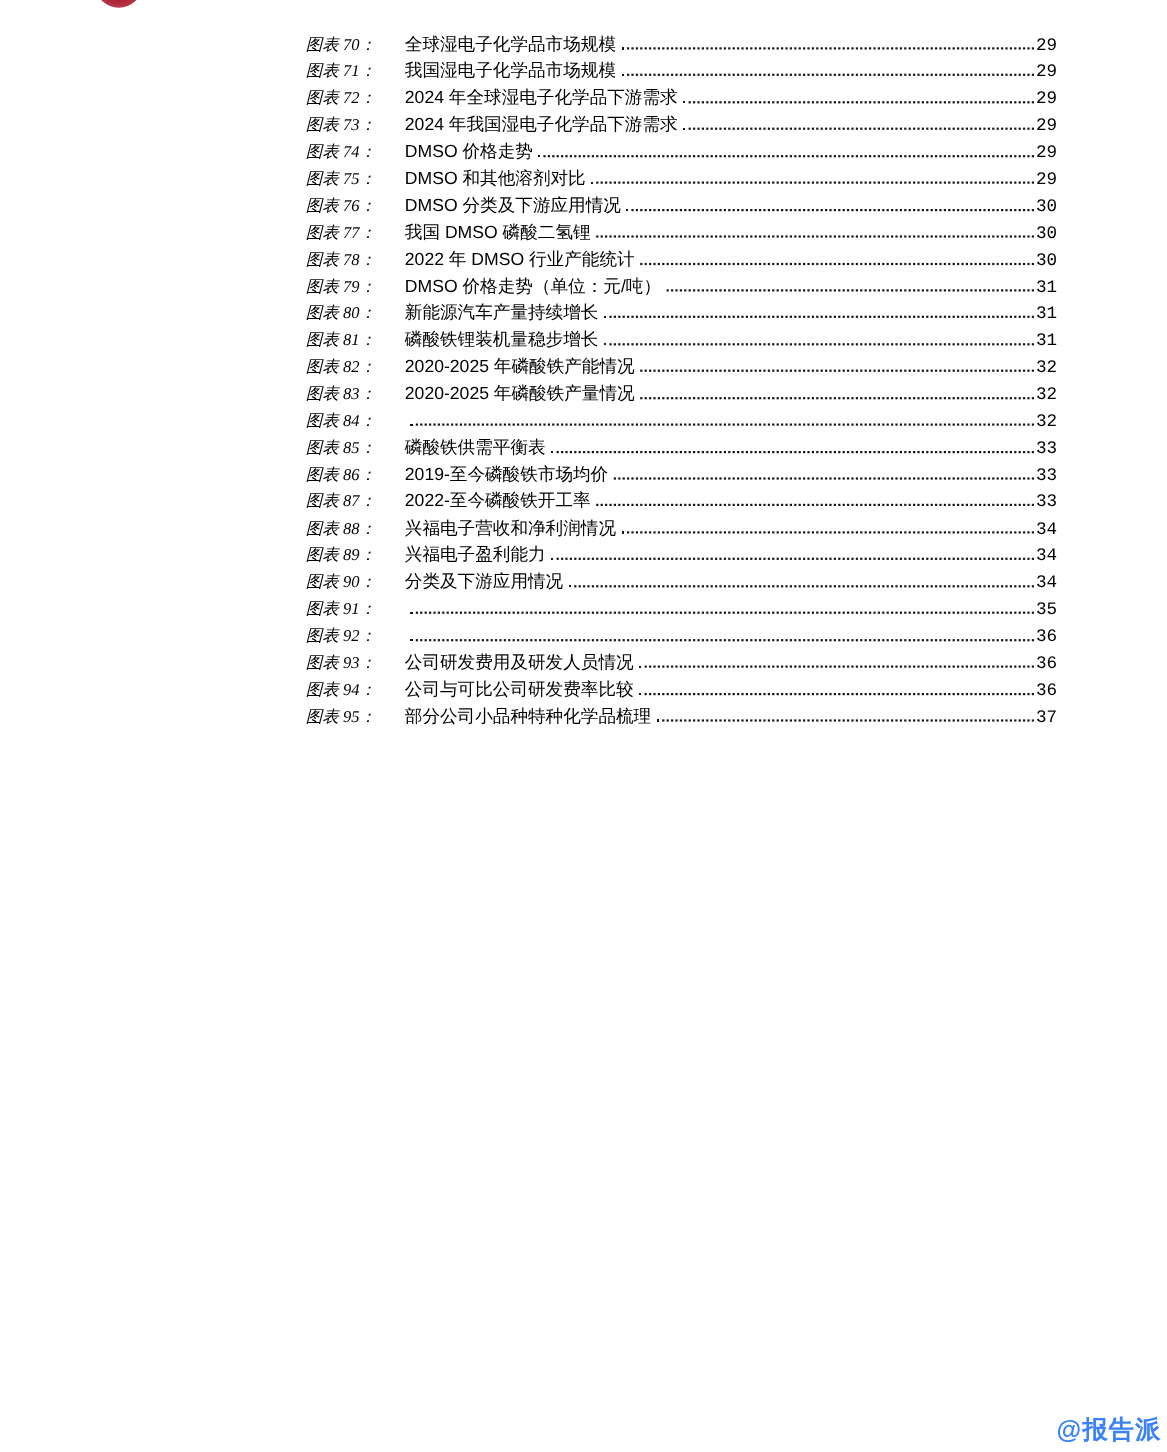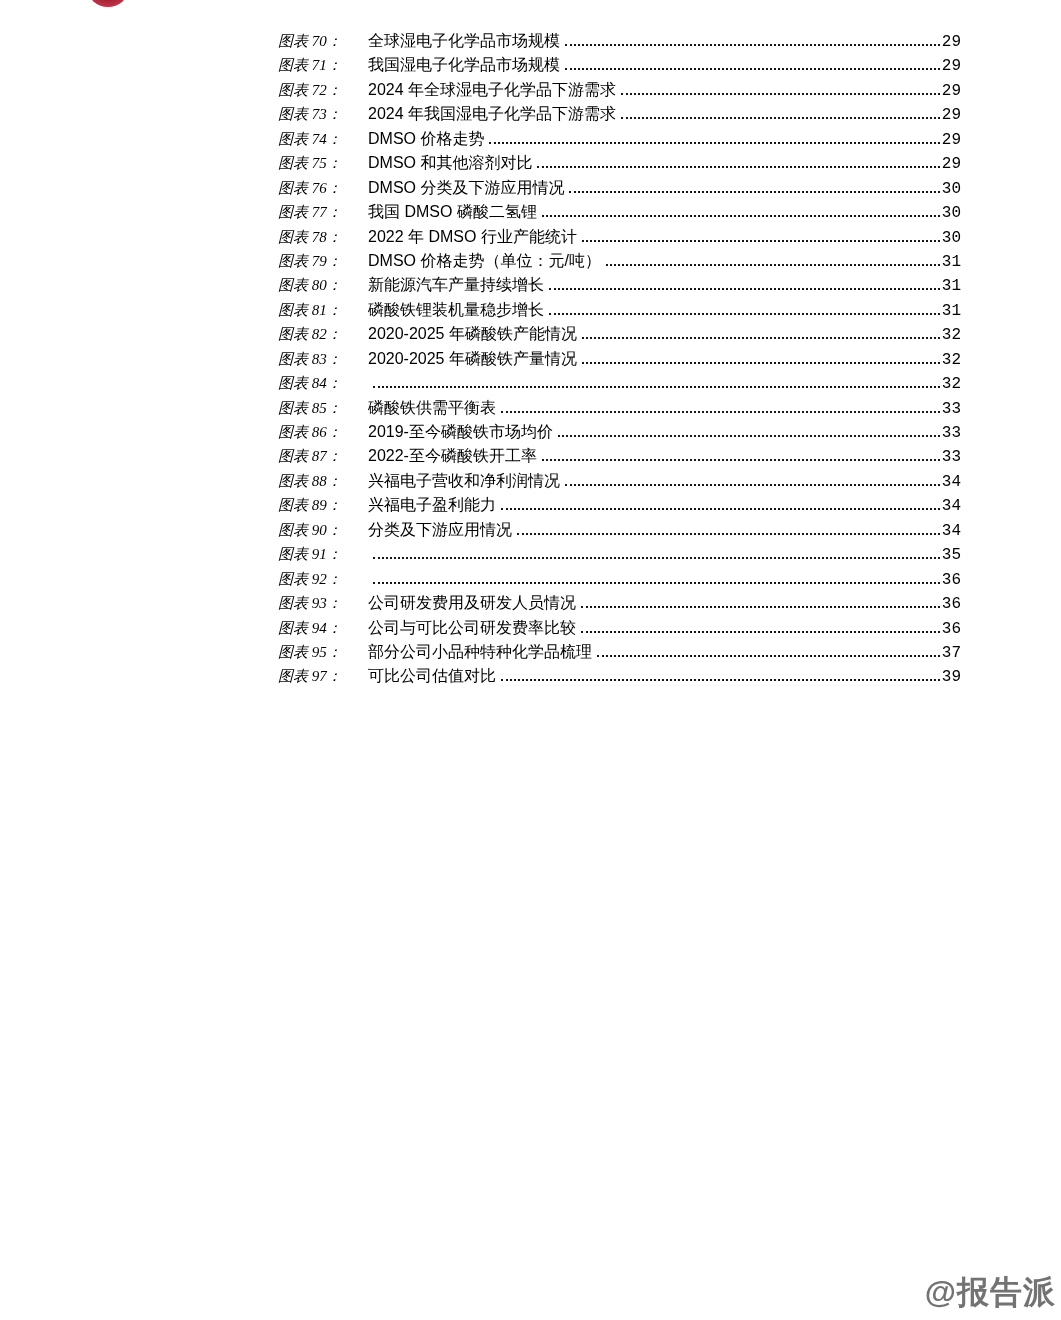--- a/index.html
+++ b/index.html
@@ -53,24 +53,24 @@
   }
   .page-num {
     flex: 0 0 auto;
     font-family: Liberation Mono, monospace;
     text-align: center;
   }
   .watermark {
     position: absolute;
     right: 5px;
     bottom: 5px;
-    font-size: 32px;
+    font-size: 23px;
     font-weight: bold;
     letter-spacing: 1px;
-    color: #737373;
+    color: #3b82f6;
     font-family: "Liberation Sans", sans-serif;
     text-shadow: 0 1px 0 #ffffff;
   }
 </style>
 </head>
 <body>
 
 <div class="logo-partial"></div>
 
 <div class="toc" id="toc-list">
@@ -247,21 +247,15 @@
   </div>
 
   <div class="toc-row">
     <span class="fig-label">图表 95：</span>
     <span class="fig-title">部分公司小品种特种化学品梳理</span>
     <span class="dot-leader"></span>
     <span class="page-num">37</span>
   </div>
 
 
-  <div class="toc-row">
-    <span class="fig-label">图表 97：</span>
-    <span class="fig-title">可比公司估值对比</span>
-    <span class="dot-leader"></span>
-    <span class="page-num">39</span>
-  </div>
 </div>
 
 <div class="watermark">@报告派</div>
 
 </body></html>

